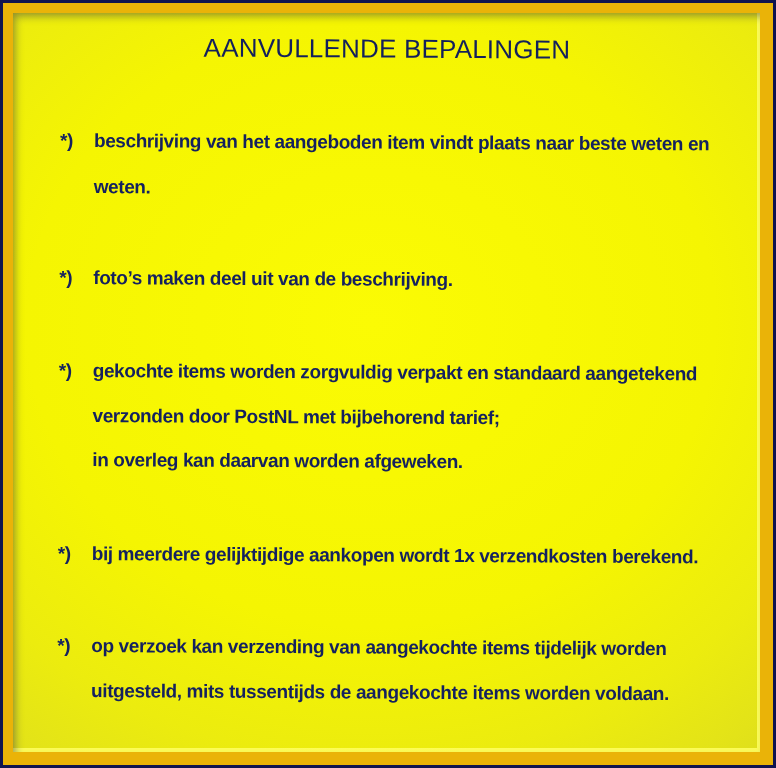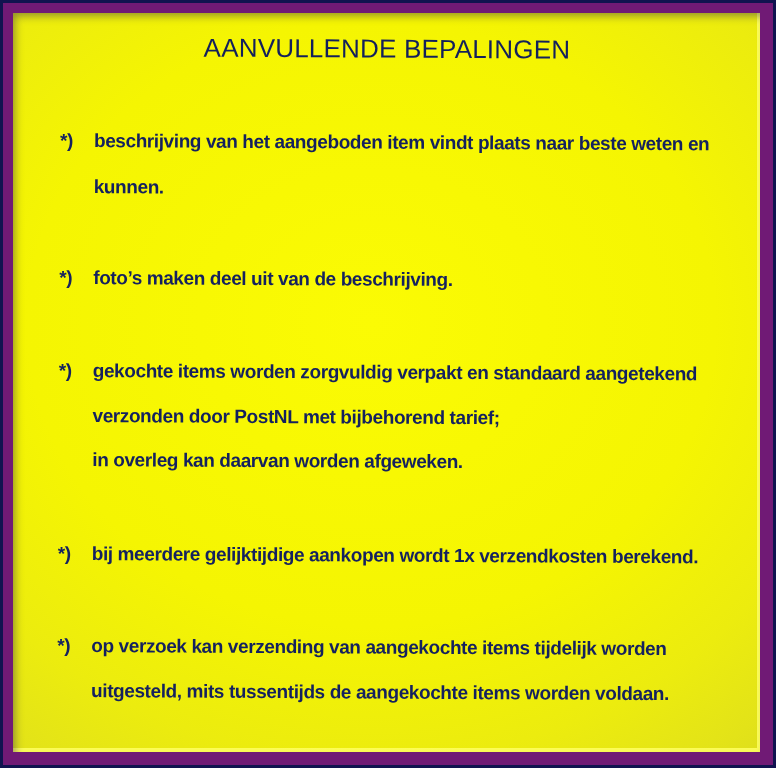--- a/index.html
+++ b/index.html
@@ -4,21 +4,21 @@
 <style>
   html, body {
     margin: 0;
     padding: 0;
     background: #0d1048;
   }
   .stage {
     position: relative;
     width: 776px;
     height: 768px;
-    background: #701a75;
+    background: #eab308;
     box-shadow: inset 0 0 0 3px #10134f;
     overflow: hidden;
     font-family: "Liberation Sans", sans-serif;
   }
   .paper {
     position: absolute;
     left: 13px;
     top: 13px;
     right: 16px;
     bottom: 16px;
@@ -68,21 +68,21 @@
 <div class="stage">
   <div class="paper">
     <div class="content">
 
       <h1 class="title">AANVULLENDE BEPALINGEN</h1>
 
       <div class="line first" style="top:117px">
         <span class="marker">*)</span><span>beschrijving van het aangeboden item vindt plaats naar beste weten en</span>
       </div>
       <div class="line cont" style="top:163px">
-        <span>kunnen.</span>
+        <span>weten.</span>
       </div>
 
       <div class="line first" style="top:254px">
         <span class="marker">*)</span><span>foto’s maken deel uit van de beschrijving.</span>
       </div>
 
       <div class="line first" style="top:347px">
         <span class="marker">*)</span><span>gekochte items worden zorgvuldig verpakt en standaard aangetekend</span>
       </div>
       <div class="line cont" style="top:392px">

